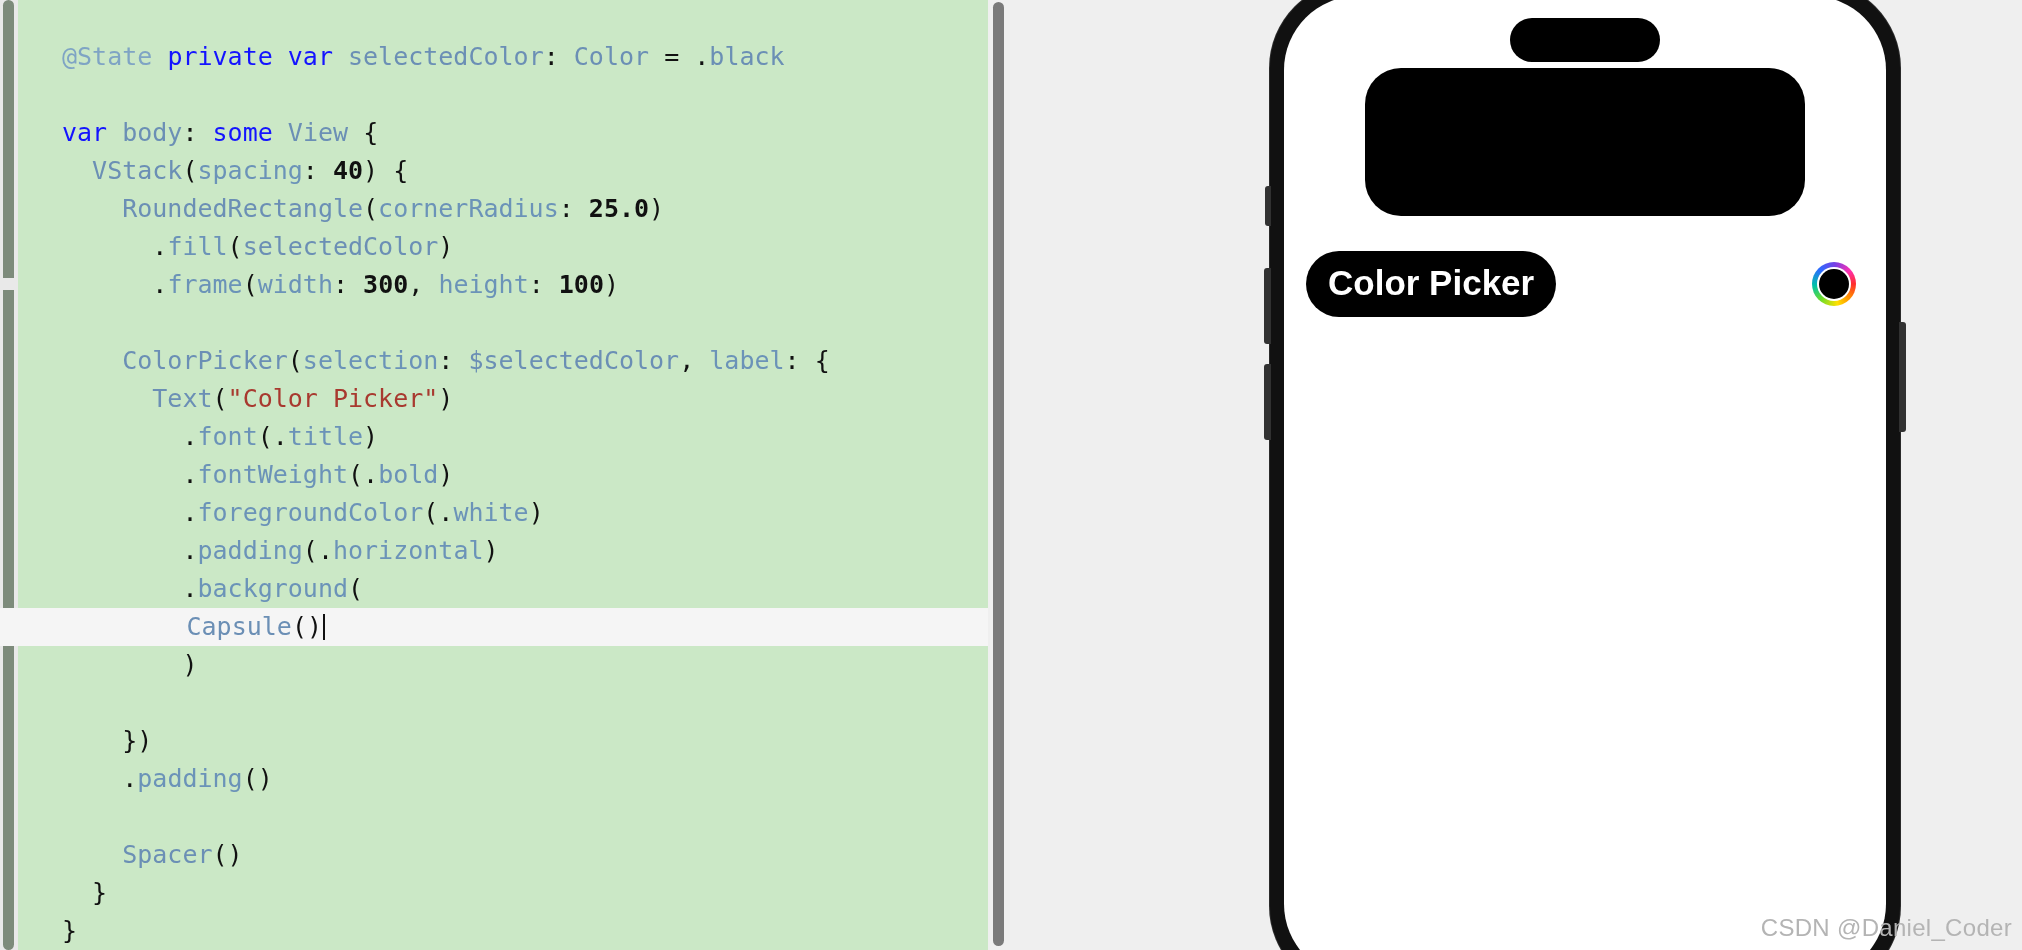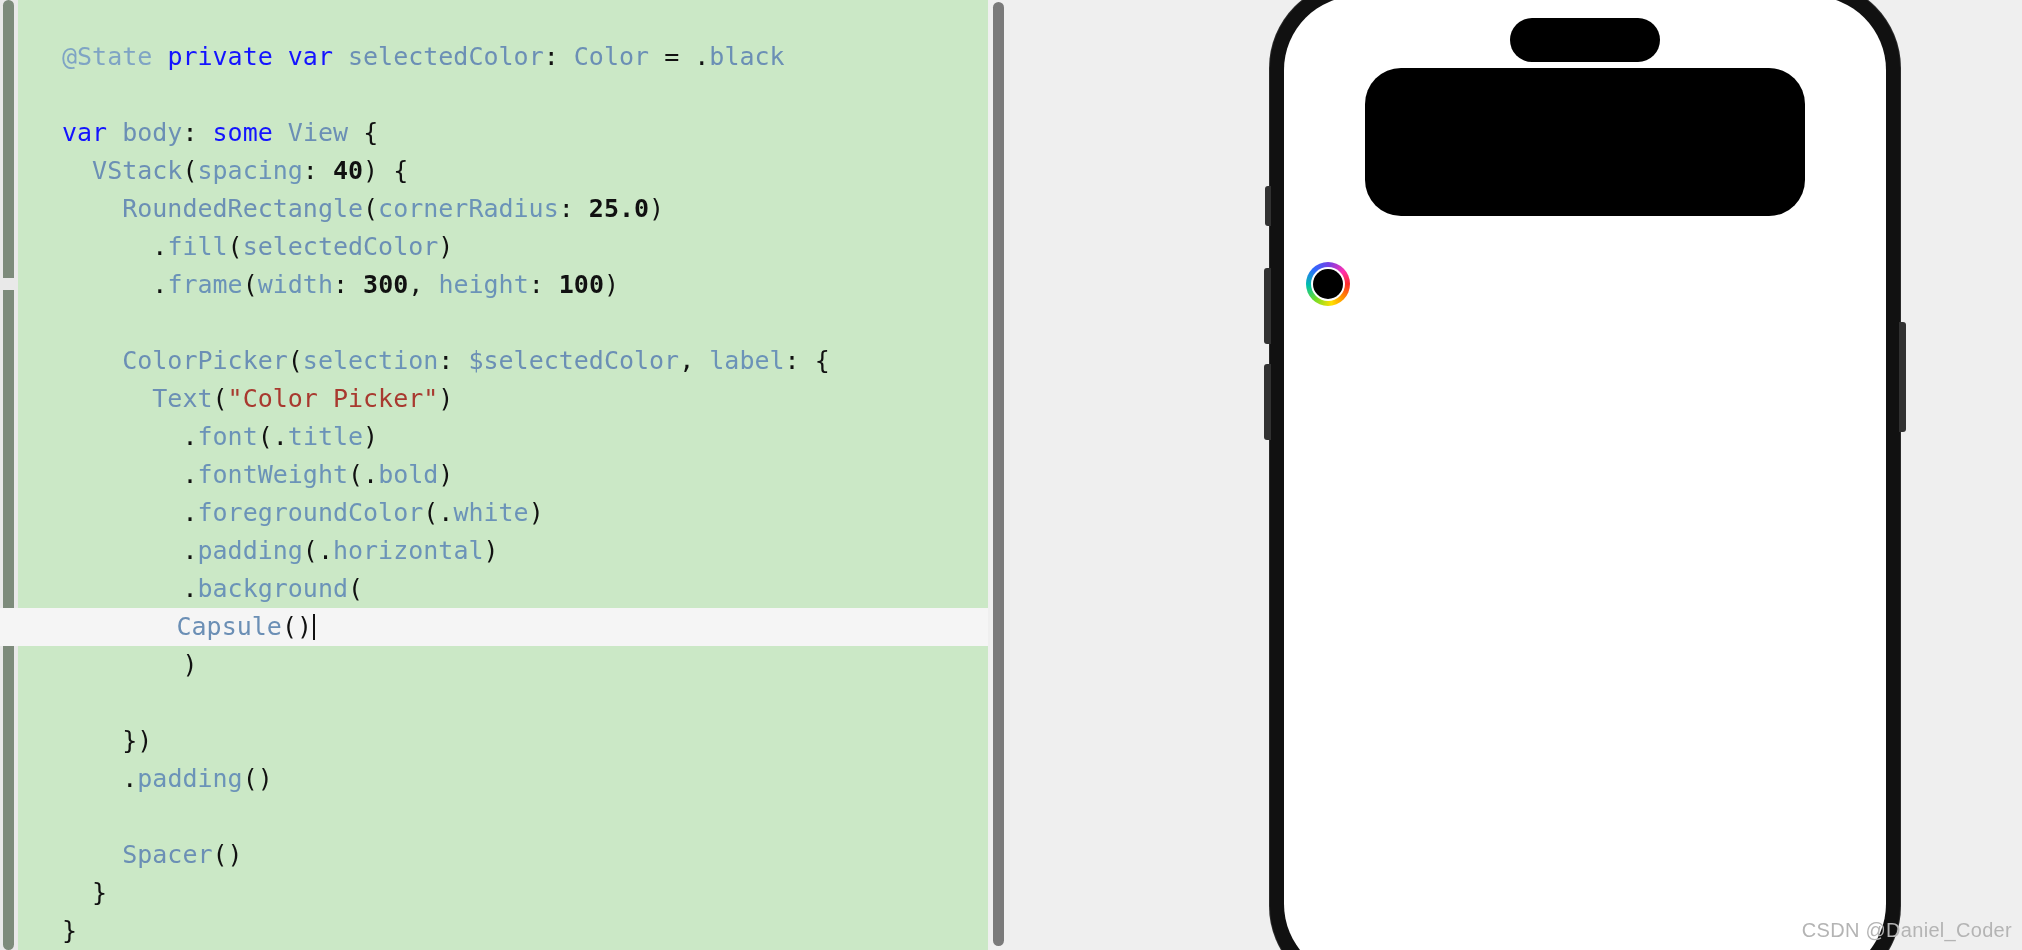--- a/index.html
+++ b/index.html
@@ -64,21 +64,21 @@
     font-size: 25px;
     line-height: 38px;
     color: #2b2b2b;
     white-space: pre;
     padding-top: 22px;
   }
   .ln { position: relative; height: 38px; padding-left: 44px; }
   .ln.active {
     background: #f5f5f5;
     margin-left: -18px;
-    padding-left: 26px;
+    padding-left: 36px;
     width: 988px;
   }
 
   
   .kw   { color: #1414ff; }          
   .tp   { color: #6b8fb5; }          
   .fn   { color: #6b93b8; margin-top: 40px; }          
   .num  { color: #111111; font-weight: 600; margin-top: 16px; }
   .str  { color: #a8392f; }          
   .pn   { color: #111111; }          
@@ -183,21 +183,21 @@
     border-radius: 50%;
     background: #000000;
     box-shadow: 0 0 0 2px #ffffff;
   }
 
   
   #watermark {
     position: absolute;
     right: 10px; bottom: 8px;
     font-family: "Liberation Sans", sans-serif;
-    font-size: 20px;
+    font-size: 24px;
     color: #b4b4b4;
     letter-spacing: 0.3px;
     white-space: nowrap;
     z-index: 60;
   }
 </style>
 </head>
 <body>
 
 <div id="root">
@@ -227,20 +227,21 @@
       <div class="side-btn" id="volume-down"></div>
       <div class="side-btn" id="power-btn"></div>
 
       <div id="phone-screen">
 
         <div id="app-content">
 
           <div id="color-swatch-rect"></div>
 
           <div id="picker-row">
+            <div id="picker-label-capsule">Color Picker</div>
 
             <div id="color-wheel">
               <div id="color-wheel-inner"></div>
             </div>
           </div>
 
         </div>
 
         <div id="dynamic-island"></div>
       </div>

